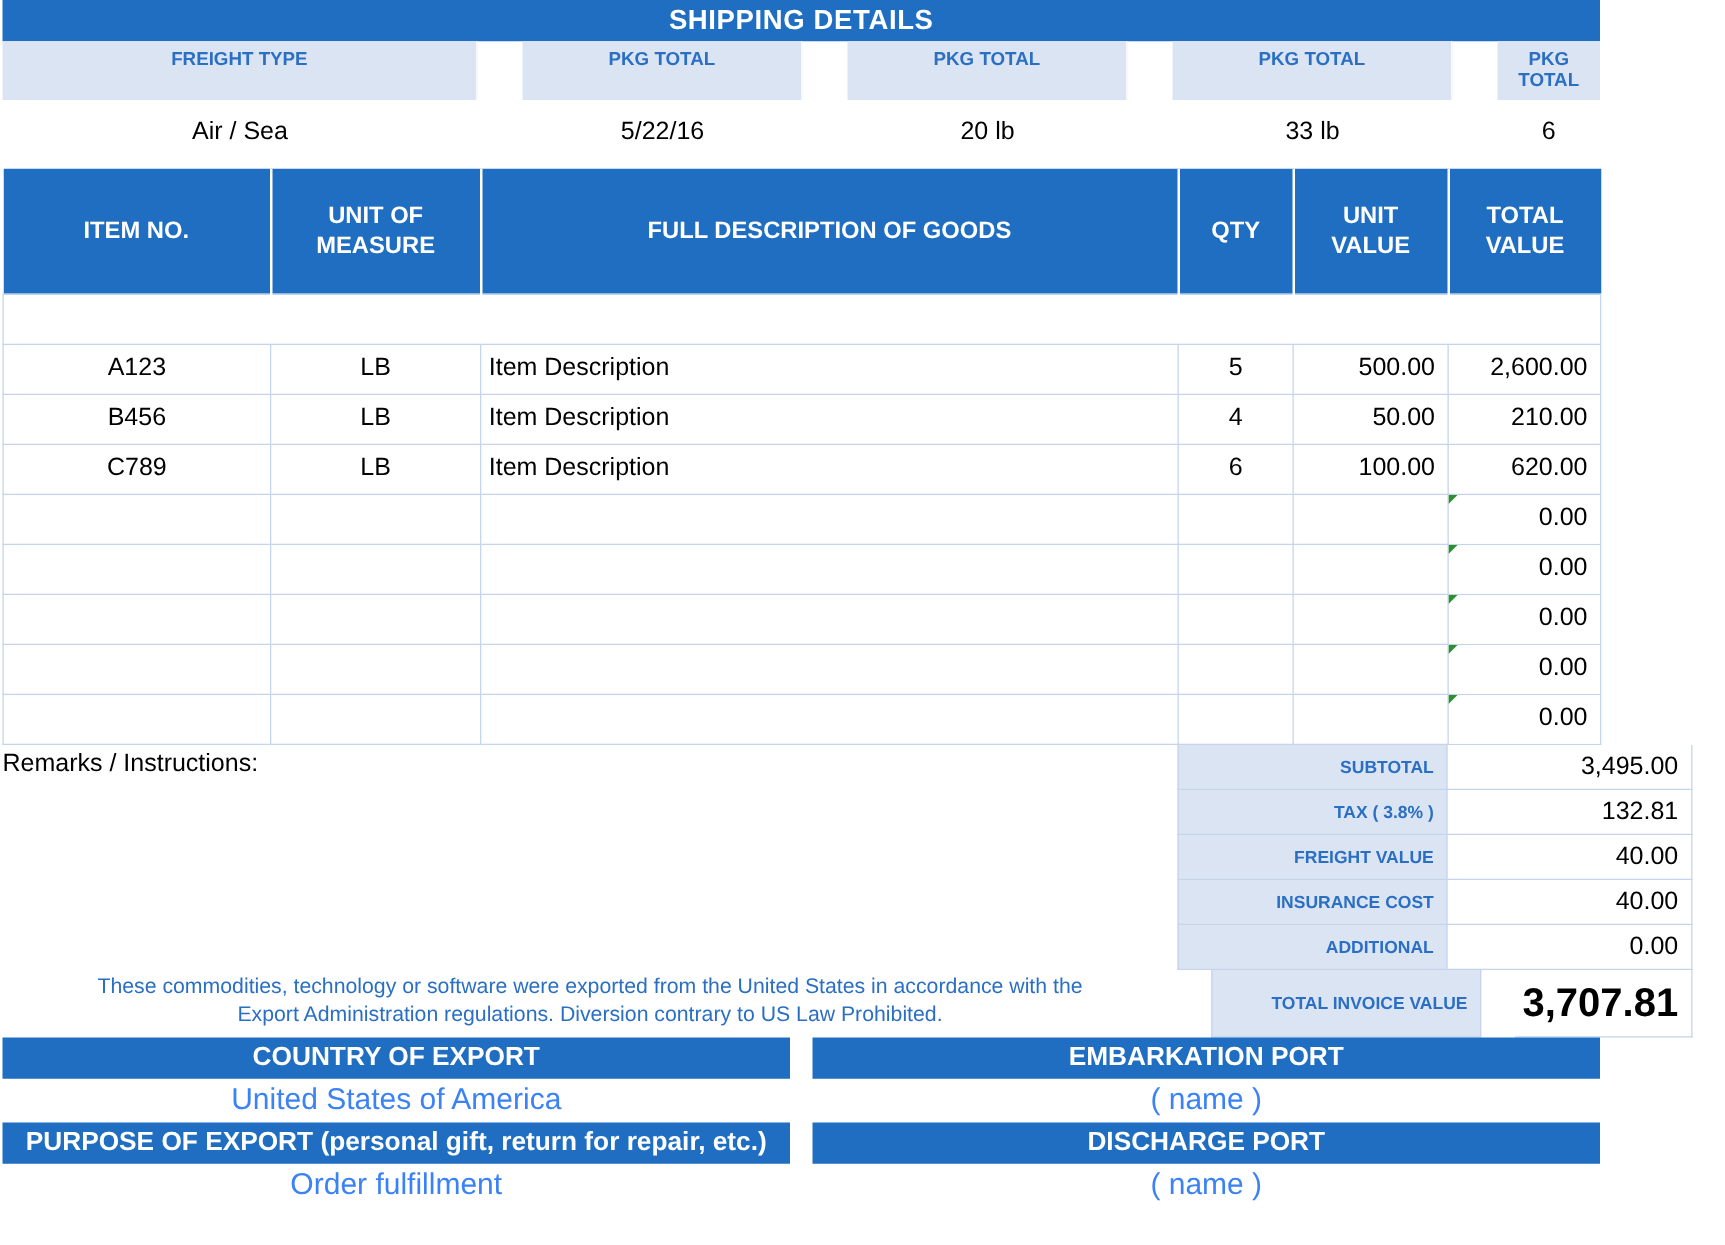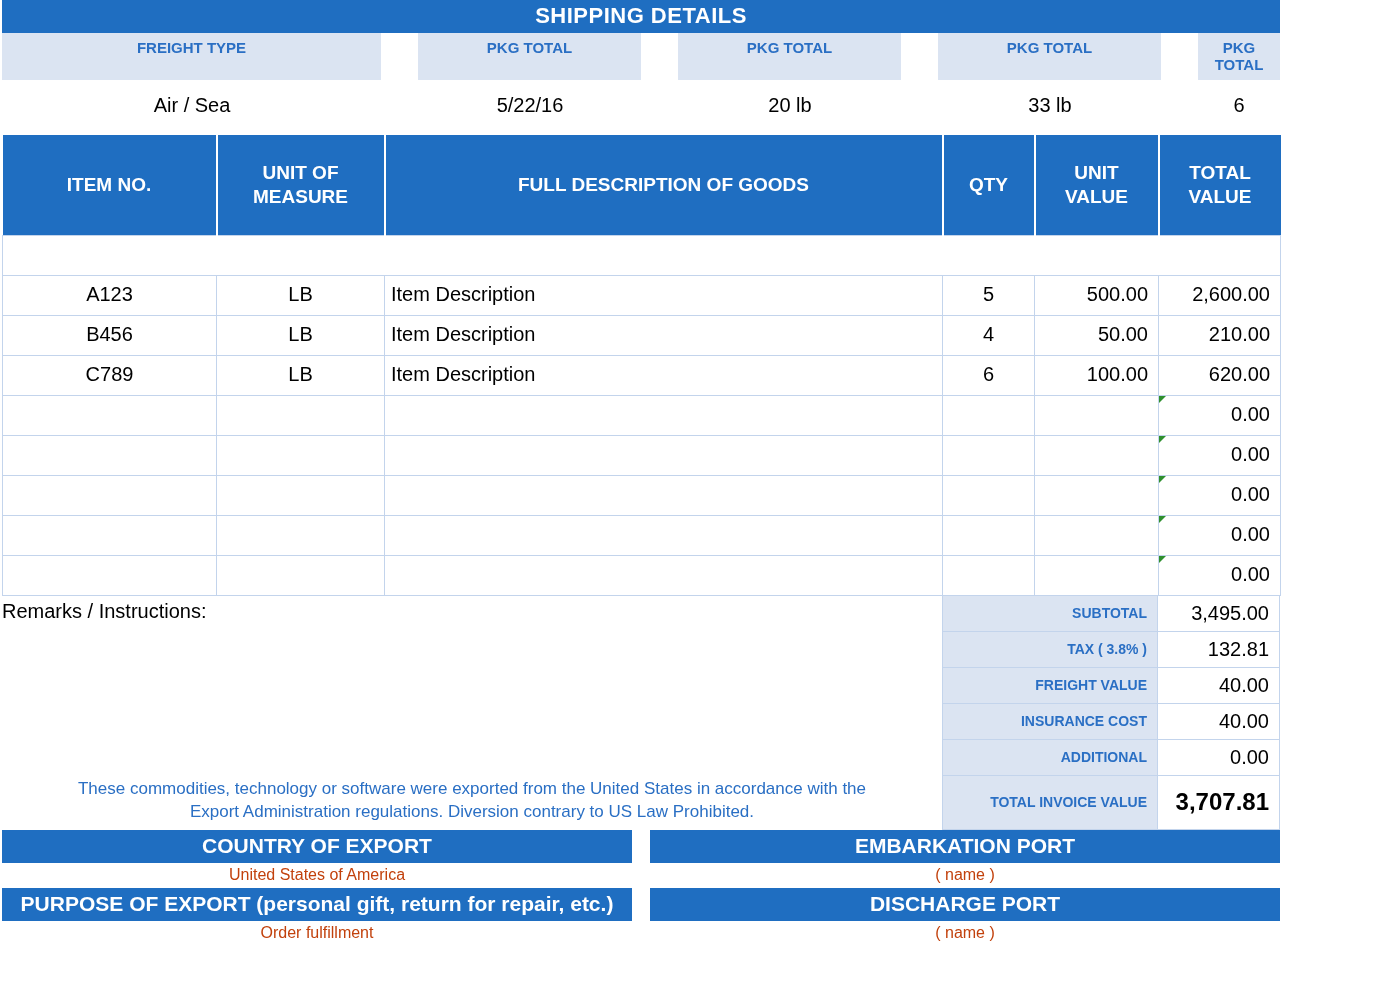--- a/index.html
+++ b/index.html
@@ -123,38 +123,38 @@
     text-align: right;
     font-size: 20px;
     padding: 6px 10px 6px 6px;
     border: 1px solid #c3d4ec;
     border-top: none;
     border-left: none;
     display: flex;
     align-items: center;
     justify-content: flex-end;
   }
-  .trow.tall .tlabel, .trow.tall .tval { min-height: 54px; }
-  .tval.bold { font-weight: bold; font-size: 24px; }
+  .trow.tall .tlabel, .trow.tall .tval { min-height: 54px; margin-left: 27px; }
+  .tval.bold { font-weight: bold; font-size: 32px; }
 
   
   .exports { display: flex; gap: 18px; margin-top: 0; }
   .export-col { flex: 1 1 0; }
   .ex-hdr {
     background: #1f6ec1;
     color: #fff;
     font-weight: bold;
     text-align: center;
     font-size: 21px;
     padding: 4px 0 5px 0;
   }
   .ex-val {
     text-align: center;
-    font-size: 16px;
-    color: #c2410c;
+    font-size: 24px;
+    color: #3b82f6;
     padding: 3px 0 4px 0;
   }
 </style>
 </head>
 <body>
 
 <div class="wrap">
 
   <div class="ship-title">SHIPPING DETAILS</div>
   <div class="ship-hdr-row">

